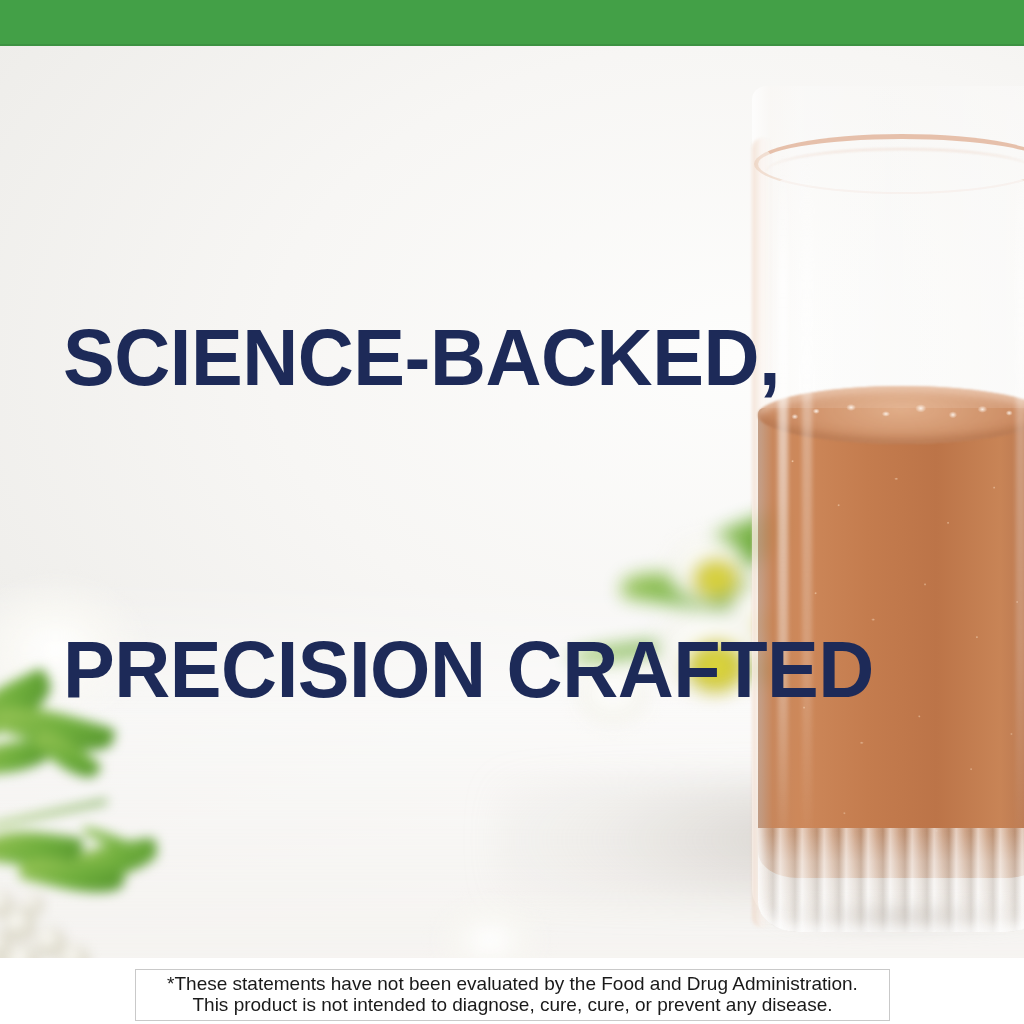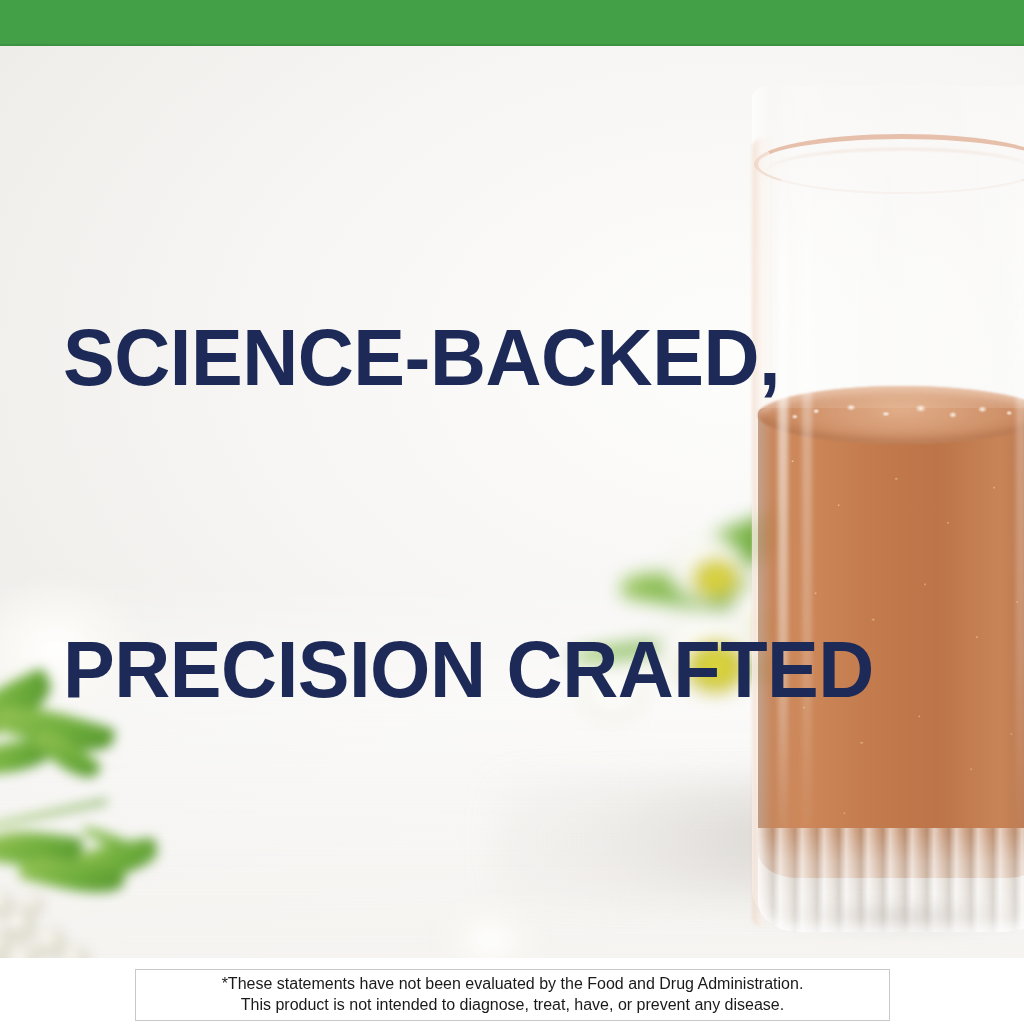--- a/index.html
+++ b/index.html
@@ -357,21 +357,21 @@
     left: 135px;
     top: 11px;
     width: 755px;
     box-sizing: border-box;
     border: 1px solid #c9c9c9;
     background: #ffffff;
     padding: 3px 6px 5px 6px;
     text-align: center;
     color: #1a1a1a;
     font-family: "Liberation Sans", sans-serif;
-    font-size: 16px;
+    font-size: 19px;
     line-height: 21px;
   }
   .disclaimer-line { display: block; }
 </style>
 </head>
 <body>
 
 <div id="page">
 
   <div class="top-bar"></div>
@@ -442,17 +442,17 @@
 
   <div class="headline">
     <div>SCIENCE-BACKED,</div>
     <div>PRECISION CRAFTED</div>
   </div>
 
 
   <div class="footer">
     <div class="disclaimer-box">
       <span class="disclaimer-line">*These statements have not been evaluated by the Food and Drug Administration.</span>
-      <span class="disclaimer-line">This product is not intended to diagnose, treat, have, or prevent any disease.</span>
+      <span class="disclaimer-line">This product is not intended to diagnose, cure, cure, or prevent any disease.</span>
     </div>
   </div>
 
 </div>
 
 </body></html>

